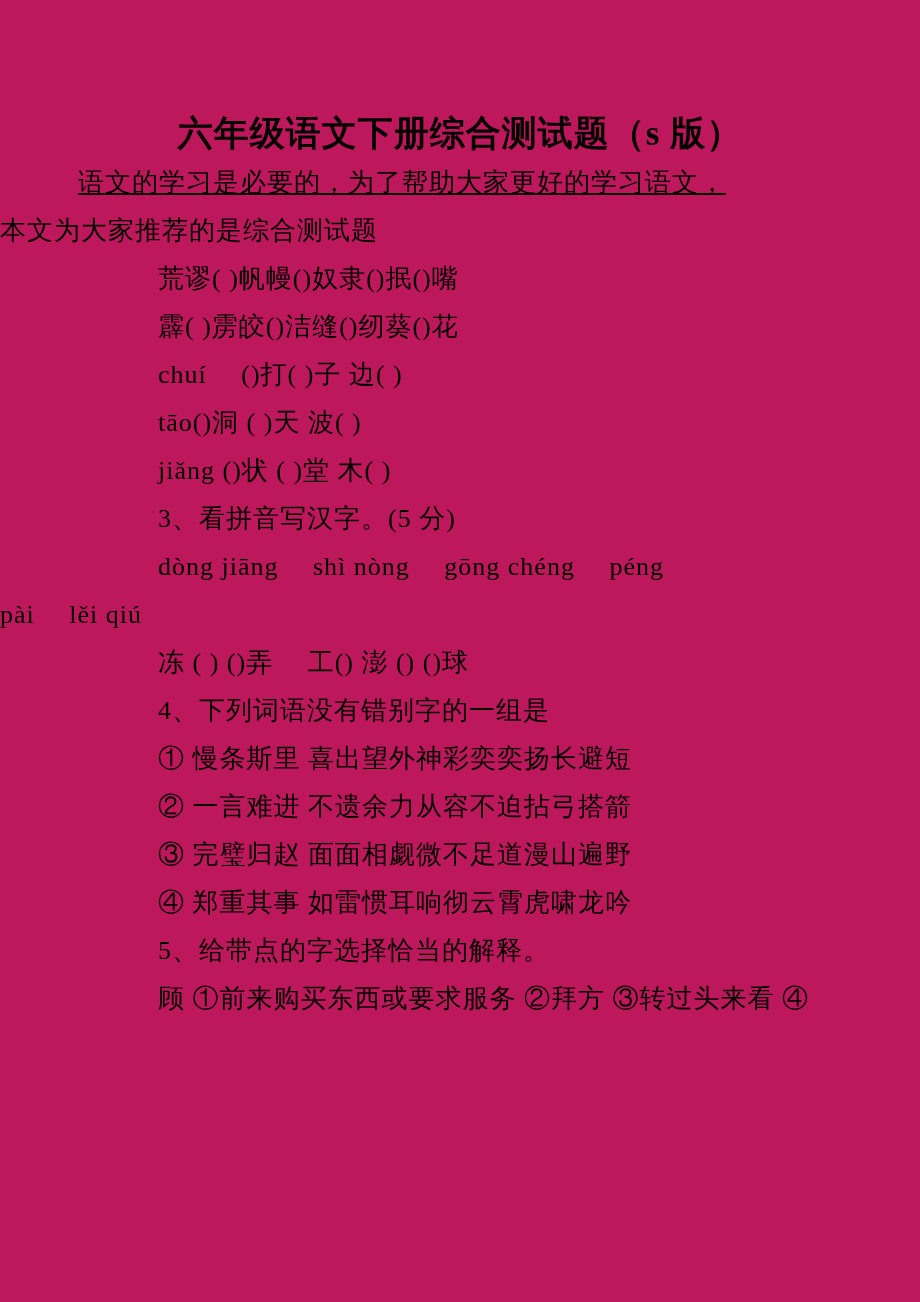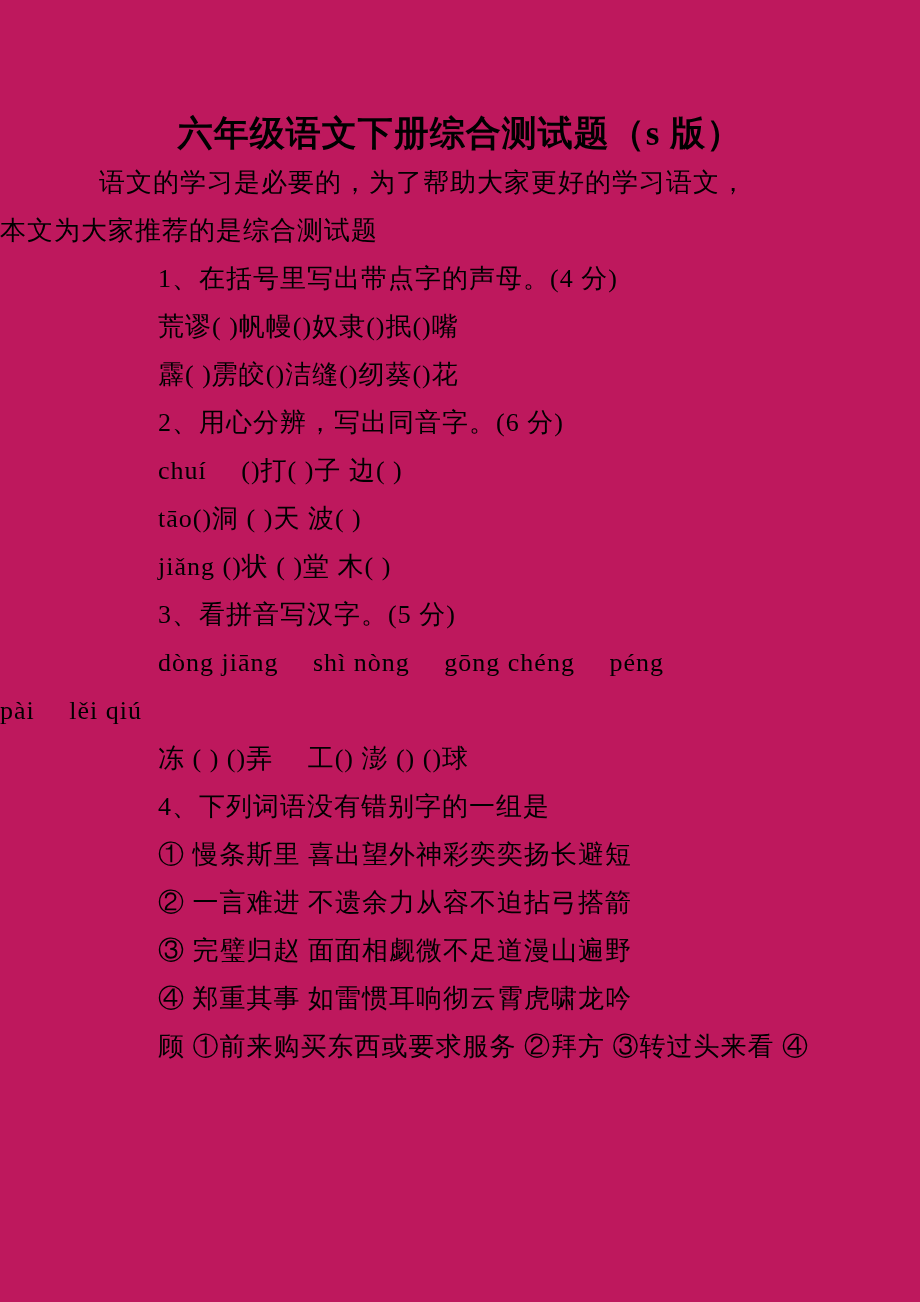--- a/index.html
+++ b/index.html
@@ -28,42 +28,40 @@
     white-space: pre;
   }
   .line {
     height: 48px;
     line-height: 48px;
     font-size: 26px;
     white-space: pre;
     letter-spacing: 1px;
   }
   
-  .indent-para  { padding-left: 99px; }  
+  .indent-para  { padding-left: 78px; text-decoration: underline; }  
   .indent-flush { }  
   .indent-item  { padding-left: 158px; }  
 </style>
 </head>
 <body>
 
 <div class="page">
 
   <div class="doc-title">六年级语文下册综合测试题（s 版）</div>
 
   <div class="line indent-para">语文的学习是必要的，为了帮助大家更好的学习语文，</div>
 
   <div class="line indent-flush">本文为大家推荐的是综合测试题</div>
 
-  <div class="line indent-item">1、在括号里写出带点字的声母。(4 分)</div>
 
   <div class="line indent-item">荒谬( )帆幔()奴隶()抿()嘴</div>
 
   <div class="line indent-item">霹( )雳皎()洁缝()纫葵()花</div>
 
-  <div class="line indent-item">2、用心分辨，写出同音字。(6 分)</div>
 
 
   <div class="line indent-item">chuí　 ()打( )子 边( )</div>
 
   <div class="line indent-item">tāo()洞 ( )天 波( )</div>
 
   <div class="line indent-item">jiǎng ()状 ( )堂 木( )</div>
 
   <div class="line indent-item">3、看拼音写汉字。(5 分)</div>
 
@@ -76,16 +74,17 @@
   <div class="line indent-item">4、下列词语没有错别字的一组是</div>
 
   <div class="line indent-item">① 慢条斯里 喜出望外神彩奕奕扬长避短</div>
 
   <div class="line indent-item">② 一言难进 不遗余力从容不迫拈弓搭箭</div>
 
   <div class="line indent-item">③ 完璧归赵 面面相觑微不足道漫山遍野</div>
 
   <div class="line indent-item">④ 郑重其事 如雷惯耳响彻云霄虎啸龙吟</div>
 
+  <div class="line indent-item">5、给带点的字选择恰当的解释。</div>
 
   <div class="line indent-item">顾 ①前来购买东西或要求服务 ②拜方 ③转过头来看 ④</div>
 
 </div>
 
 </body></html>

